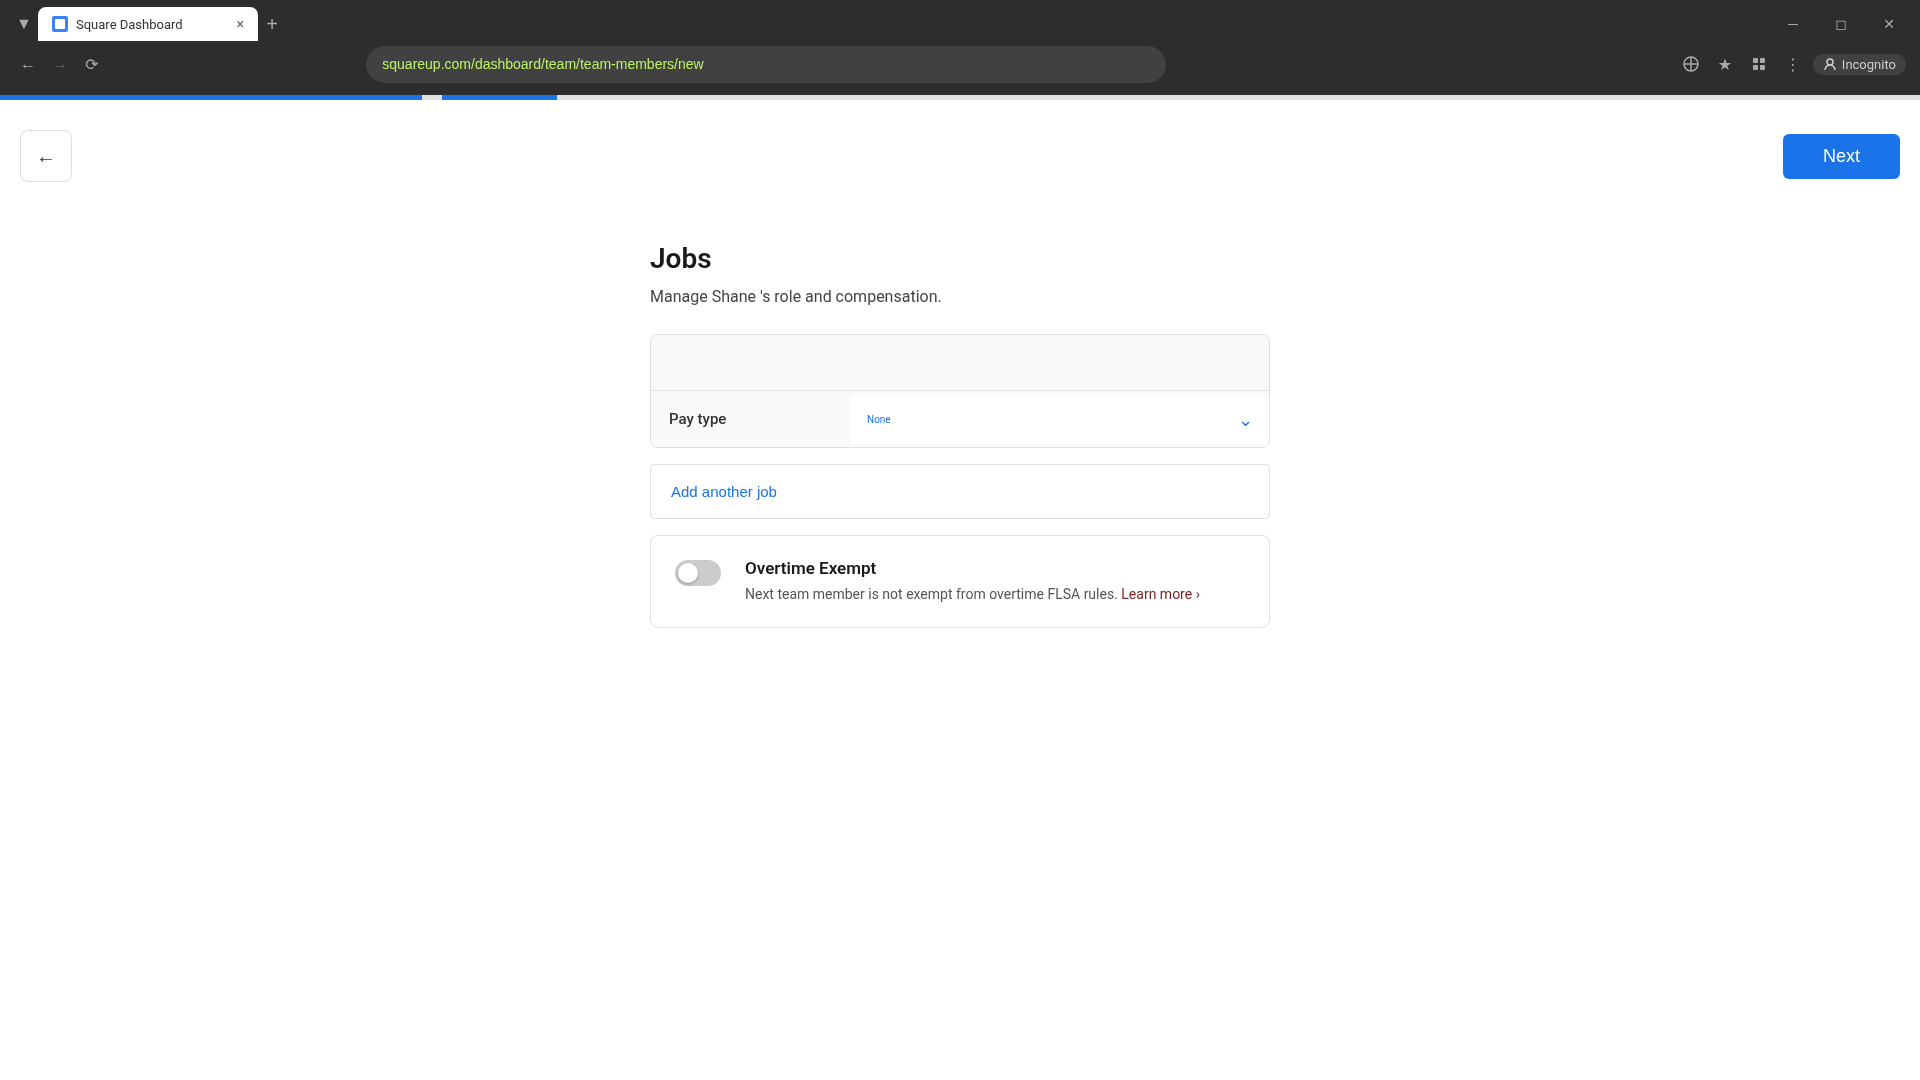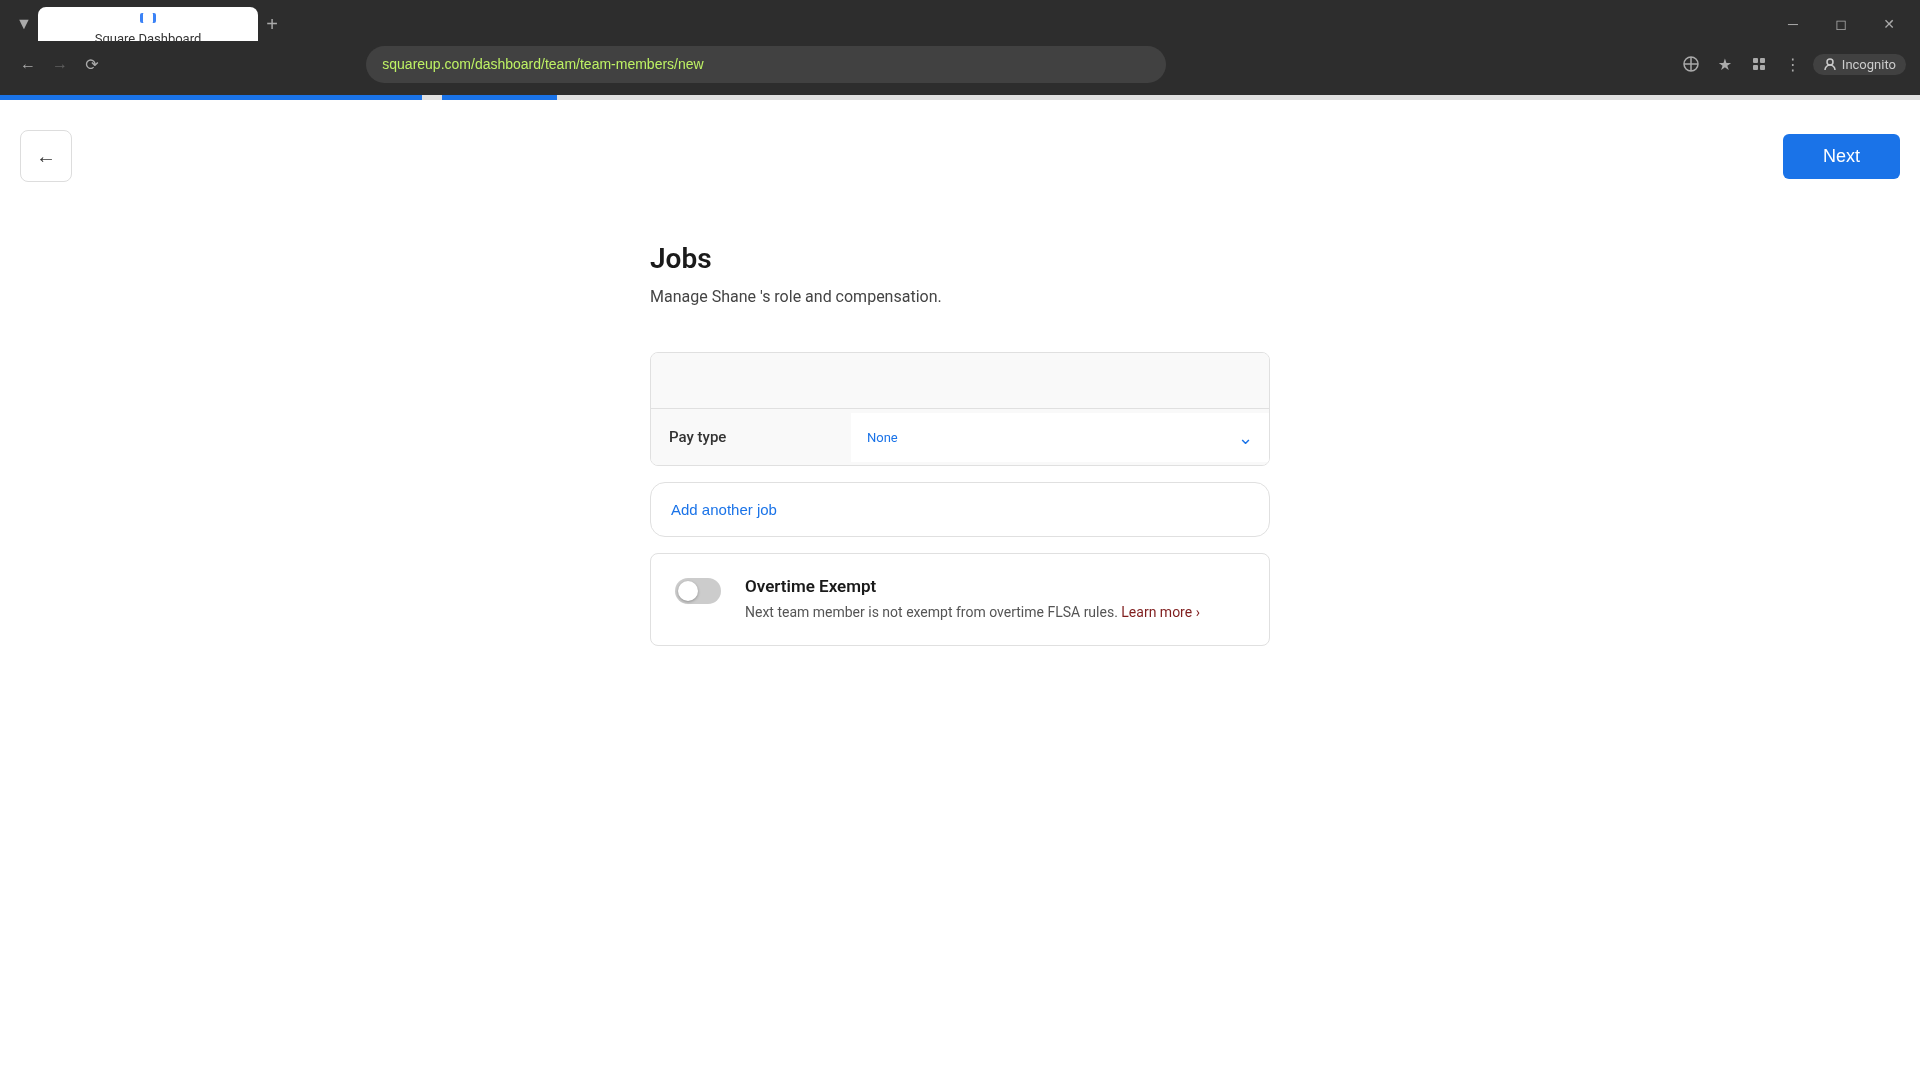--- a/index.html
+++ b/index.html
@@ -38,21 +38,20 @@
     .browser-tab {
       background: #fff;
       border-radius: 8px 8px 0 0;
       padding: 6px 14px;
       display: flex;
       align-items: center;
       gap: 8px;
       height: 34px;
       min-width: 220px;
       max-width: 240px;
-      flex-direction: column;
     }
 
     .browser-tab .tab-favicon {
       width: 16px;
       height: 16px;
       background: #3b82f6;
       border-radius: 2px;
       display: flex;
       align-items: center;
       justify-content: center;
@@ -218,21 +217,21 @@
     .section-title {
       font-size: 28px;
       font-weight: 600;
       color: #1a1a1a;
       margin-bottom: 12px;
     }
 
     .section-subtitle {
       font-size: 16px;
       color: #444;
-      margin-bottom: 46px;
+      margin-bottom: 28px;
     }
 
     .job-card {
       border: 1px solid #e0e0e0;
       border-radius: 8px;
       overflow: hidden;
       margin-bottom: 16px;
     }
 
     .form-row {
@@ -286,33 +285,33 @@
       flex: 1;
       display: flex;
       align-items: center;
       background: #fff;
       padding: 14px 16px;
       cursor: pointer;
     }
 
     .select-value {
       flex: 1;
-      font-size: 13px;
+      font-size: 10px;
       color: #1a73e8;
     }
 
     .chevron-down {
       color: #1a73e8;
       font-size: 18px;
     }
 
     .add-job-btn {
       width: 100%;
       border: 1px solid #e0e0e0;
-      border-radius: 15px;
+      border-radius: 4px;
       background: #fff;
       padding: 18px 20px;
       text-align: left;
       font-size: 15px;
       color: #1a73e8;
       cursor: pointer;
       margin-bottom: 16px;
     }
 
     .overtime-card {

